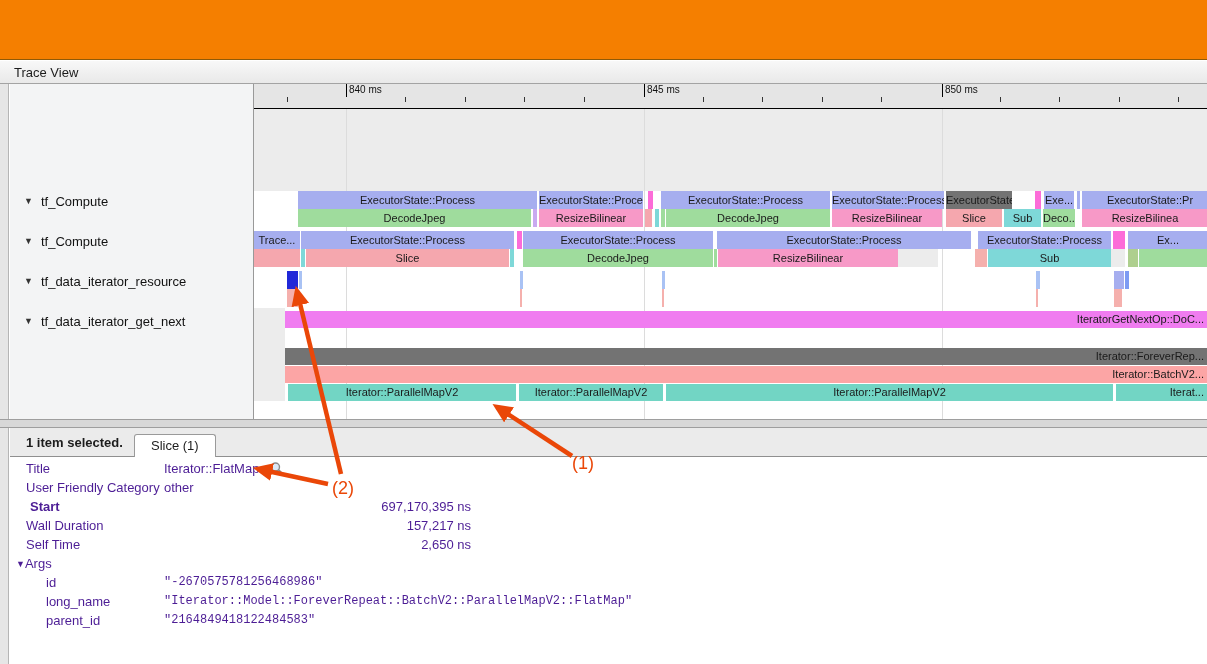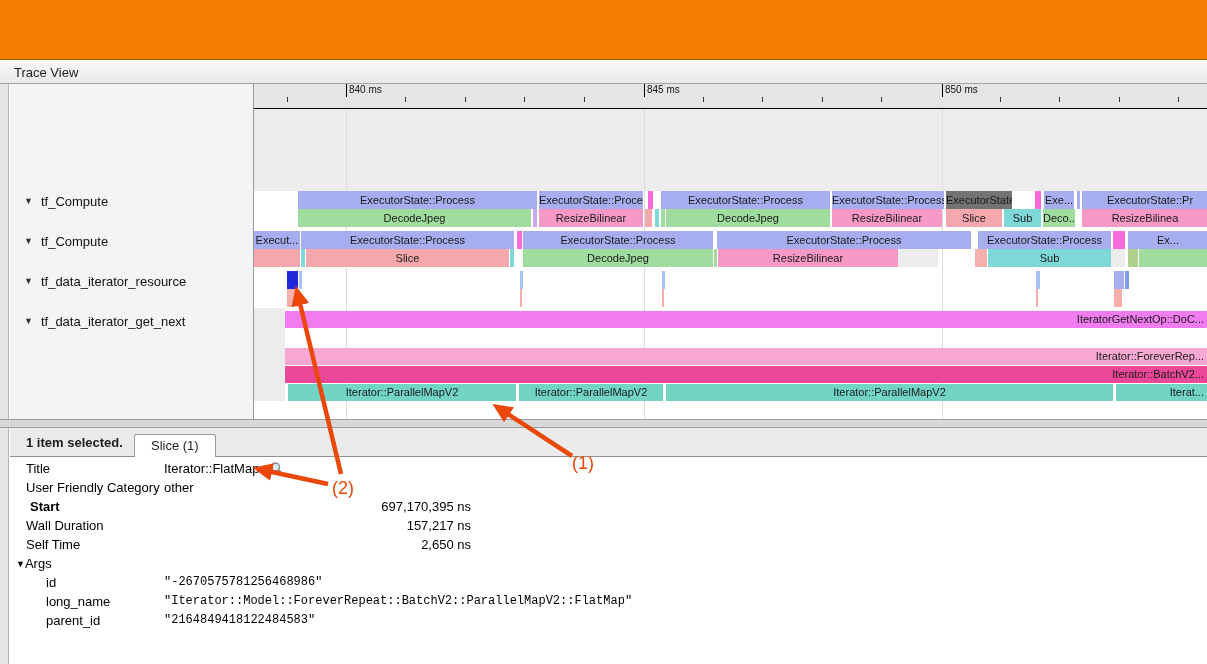--- a/index.html
+++ b/index.html
@@ -32,21 +32,21 @@
 
   #splitter { position:absolute; left:0; top:419px; width:1207px; height:9px; background:#d8d8d8;
     border-top:1px solid #9e9e9e; border-bottom:1px solid #9e9e9e; cursor:row-resize; }
 
   #inspector { position:absolute; left:10px; top:428px; width:1197px; height:236px; background:#fff; }
   #tabbar { position:absolute; left:0; top:0; width:100%; height:29px; background:#ebebeb; border-bottom:1px solid #8f8f8f; }
   #status-text { position:absolute; left:16px; top:0; line-height:29px; font-size:13px; font-weight:bold; color:#1c1c1c; }
   #slice-tab { position:absolute; left:124px; top:6px; height:23px; background:#fff; border:1px solid #9a9a9a; border-bottom:none;
     border-radius:3px 3px 0 0; padding:0 16px; line-height:21px; font-size:13px; color:#1c1c1c; cursor:pointer; }
   #detail-rows { position:absolute; left:0; top:29px; width:100%; }
-  .drow { position:absolute; left:0; width:100%; height:19px; font-size:13px; color:#000000; }
+  .drow { position:absolute; left:0; width:100%; height:19px; font-size:13px; color:#4c1d95; }
   .dlabel { position:absolute; line-height:19px; }
   .dvalue { position:absolute; left:154px; line-height:19px; white-space:pre; }
   .dvalue.num { width:307px; text-align:right; }
   .dvalue.mono { font-family:"Liberation Mono","DejaVu Sans Mono",monospace; font-size:12px; }
   .gtri { font-size:9px; vertical-align:1px; }
   #mag-icon { position:absolute; left:259px; top:2px; cursor:pointer; }
 
   #annot { position:absolute; left:0; top:0; width:1207px; height:664px; pointer-events:none; z-index:40; }
 </style>
 </head>
@@ -121,21 +121,21 @@
     <div class="seg" style="left: 285px; top: 125px; width: 104px; height: 18px; line-height: 18px; background: rgb(247, 153, 199);">ResizeBilinear</div>
     <div class="seg" style="left: 391px; top: 125px; width: 7px; height: 18px; line-height: 18px; background: rgb(245, 167, 174);"></div>
     <div class="seg" style="left: 401px; top: 125px; width: 4px; height: 18px; line-height: 18px; background: rgb(126, 216, 216);"></div>
     <div class="seg" style="left: 407px; top: 125px; width: 4px; height: 18px; line-height: 18px; background: rgb(159, 220, 157);"></div>
     <div class="seg" style="left: 412px; top: 125px; width: 164px; height: 18px; line-height: 18px; background: rgb(159, 220, 157);">DecodeJpeg</div>
     <div class="seg" style="left: 578px; top: 125px; width: 110px; height: 18px; line-height: 18px; background: rgb(247, 153, 199);">ResizeBilinear</div>
     <div class="seg" style="left: 692px; top: 125px; width: 56px; height: 18px; line-height: 18px; background: rgb(245, 167, 174);">Slice</div>
     <div class="seg" style="left: 750px; top: 125px; width: 37px; height: 18px; line-height: 18px; background: rgb(126, 216, 216);">Sub</div>
     <div class="seg" style="left: 789px; top: 125px; width: 32px; height: 18px; line-height: 18px; background: rgb(159, 220, 157);">Deco...</div>
     <div class="seg" style="left: 828px; top: 125px; width: 126px; height: 18px; line-height: 18px; background: rgb(247, 153, 199);">ResizeBilinea</div>
-    <div class="seg" style="left: 0px; top: 147px; width: 46px; height: 18px; line-height: 18px; background: rgb(166, 174, 239);">Execut...</div>
+    <div class="seg" style="left: 0px; top: 147px; width: 46px; height: 18px; line-height: 18px; background: rgb(166, 174, 239);">Trace...</div>
     <div class="seg" style="left: 47px; top: 147px; width: 213px; height: 18px; line-height: 18px; background: rgb(166, 174, 239);">ExecutorState::Process</div>
     <div class="seg" style="left: 263px; top: 147px; width: 5px; height: 18px; line-height: 18px; background: rgb(252, 108, 216);"></div>
     <div class="seg" style="left: 269px; top: 147px; width: 190px; height: 18px; line-height: 18px; background: rgb(166, 174, 239);">ExecutorState::Process</div>
     <div class="seg" style="left: 463px; top: 147px; width: 254px; height: 18px; line-height: 18px; background: rgb(166, 174, 239);">ExecutorState::Process</div>
     <div class="seg" style="left: 724px; top: 147px; width: 133px; height: 18px; line-height: 18px; background: rgb(166, 174, 239);">ExecutorState::Process</div>
     <div class="seg" style="left: 859px; top: 147px; width: 12px; height: 18px; line-height: 18px; background: rgb(252, 108, 216);"></div>
     <div class="seg" style="left: 874px; top: 147px; width: 80px; height: 18px; line-height: 18px; background: rgb(166, 174, 239);">Ex...</div>
     <div class="seg" style="left: 0px; top: 165px; width: 46px; height: 18px; line-height: 18px; background: rgb(245, 167, 174);"></div>
     <div class="seg" style="left: 47px; top: 165px; width: 4px; height: 18px; line-height: 18px; background: rgb(126, 216, 216);"></div>
     <div class="seg" style="left: 52px; top: 165px; width: 203px; height: 18px; line-height: 18px; background: rgb(245, 167, 174);">Slice</div>
@@ -155,22 +155,22 @@
     <div class="seg" style="left: 408px; top: 187px; width: 3px; height: 18px; line-height: 18px; background: rgb(169, 194, 244);"></div>
     <div class="seg" style="left: 782px; top: 187px; width: 4px; height: 18px; line-height: 18px; background: rgb(169, 194, 244);"></div>
     <div class="seg" style="left: 860px; top: 187px; width: 10px; height: 18px; line-height: 18px; background: rgb(166, 174, 239);"></div>
     <div class="seg" style="left: 871px; top: 187px; width: 4px; height: 18px; line-height: 18px; background: rgb(125, 155, 243);"></div>
     <div class="seg" style="left: 33px; top: 205px; width: 11px; height: 18px; line-height: 18px; background: rgb(245, 176, 173);"></div>
     <div class="seg" style="left: 266px; top: 205px; width: 2px; height: 18px; line-height: 18px; background: rgb(245, 176, 173);"></div>
     <div class="seg" style="left: 408px; top: 205px; width: 2px; height: 18px; line-height: 18px; background: rgb(245, 176, 173);"></div>
     <div class="seg" style="left: 782px; top: 205px; width: 2px; height: 18px; line-height: 18px; background: rgb(245, 176, 173);"></div>
     <div class="seg" style="left: 860px; top: 205px; width: 8px; height: 18px; line-height: 18px; background: rgb(245, 176, 173);"></div>
     <div class="seg r" style="left: 31px; top: 227px; width: 923px; height: 17px; line-height: 17px; background: rgb(240, 124, 240);">IteratorGetNextOp::DoC...</div>
-    <div class="seg r" style="left: 31px; top: 264px; width: 923px; height: 17px; line-height: 17px; background: #f9a8d4;">Iterator::ForeverRep...</div>
-    <div class="seg r" style="left: 31px; top: 282px; width: 923px; height: 17px; line-height: 17px; background: #ec4899;">Iterator::BatchV2...</div>
+    <div class="seg r" style="left: 31px; top: 264px; width: 923px; height: 17px; line-height: 17px; background: #737373;">Iterator::ForeverRep...</div>
+    <div class="seg r" style="left: 31px; top: 282px; width: 923px; height: 17px; line-height: 17px; background: #fca5a5;">Iterator::BatchV2...</div>
     <div class="seg" style="left: 34px; top: 300px; width: 228px; height: 17px; line-height: 17px; background: rgb(114, 213, 196);">Iterator::ParallelMapV2</div>
     <div class="seg" style="left: 265px; top: 300px; width: 144px; height: 17px; line-height: 17px; background: rgb(114, 213, 196);">Iterator::ParallelMapV2</div>
     <div class="seg" style="left: 412px; top: 300px; width: 447px; height: 17px; line-height: 17px; background: rgb(114, 213, 196);">Iterator::ParallelMapV2</div>
     <div class="seg r" style="left: 862px; top: 300px; width: 92px; height: 17px; line-height: 17px; background: rgb(114, 213, 196);">Iterat...</div>
   </div>
 
 <div id="splitter"></div>
 
 <div id="inspector">
   <div id="tabbar">

